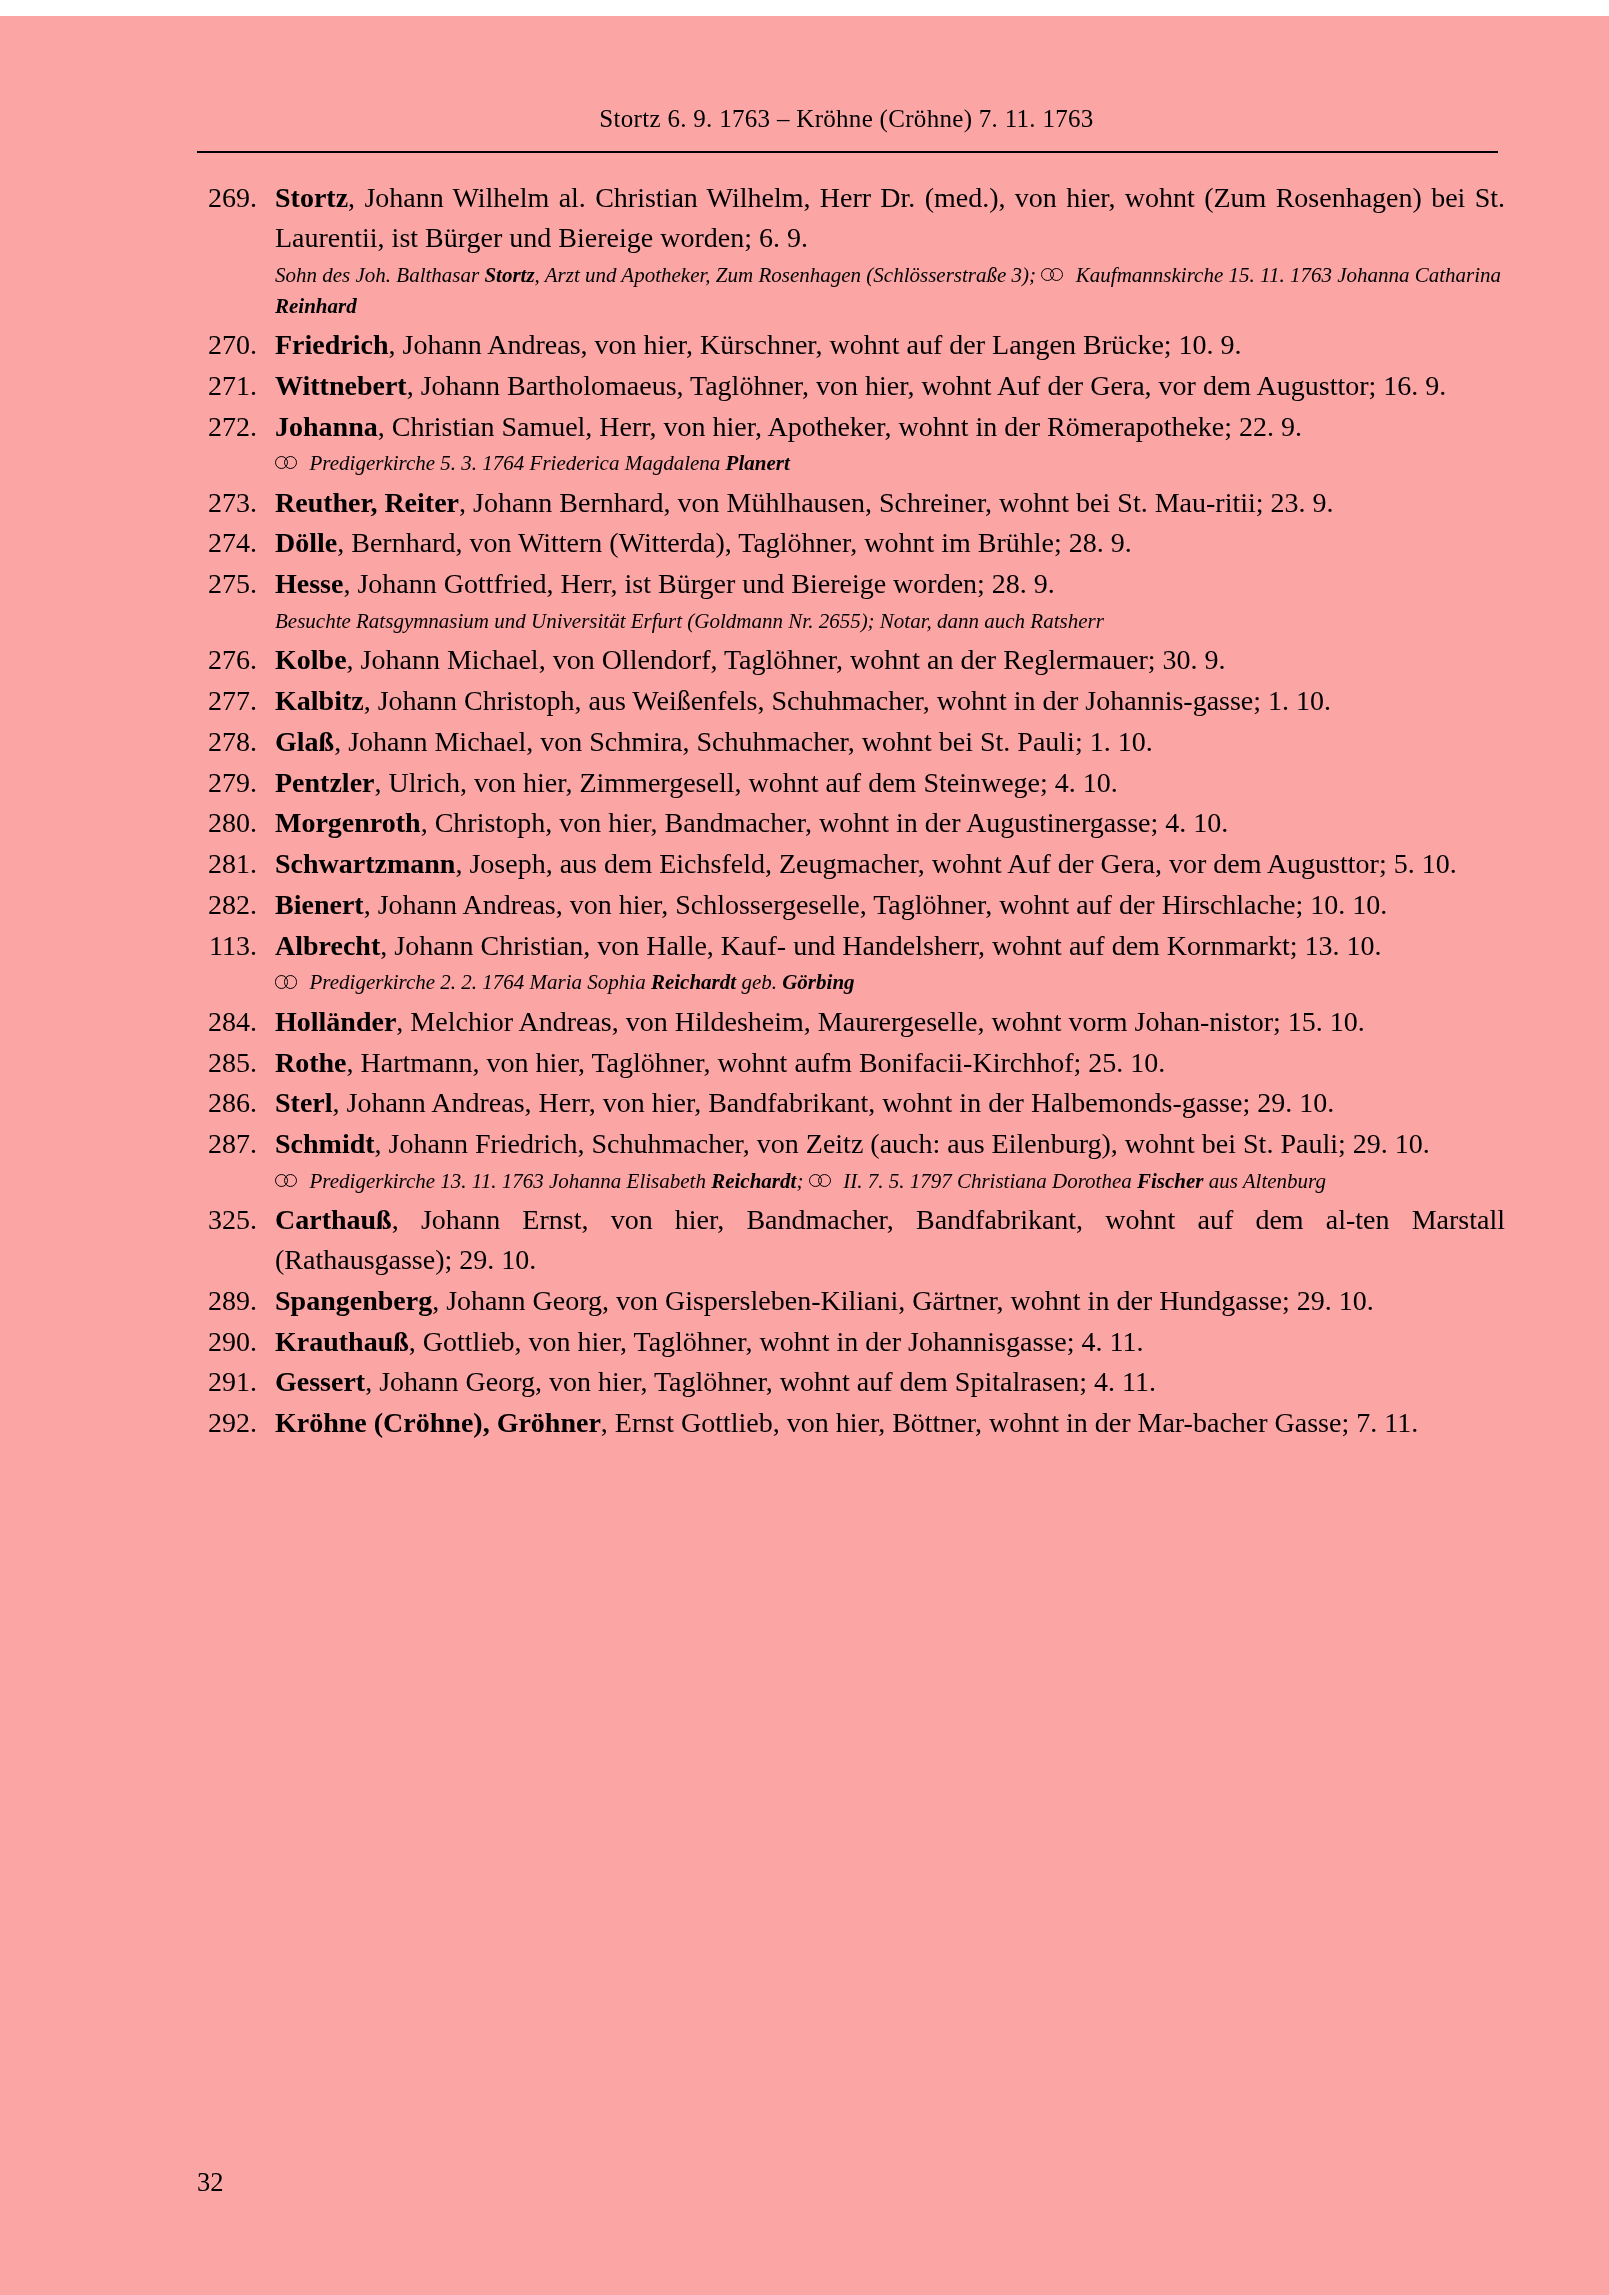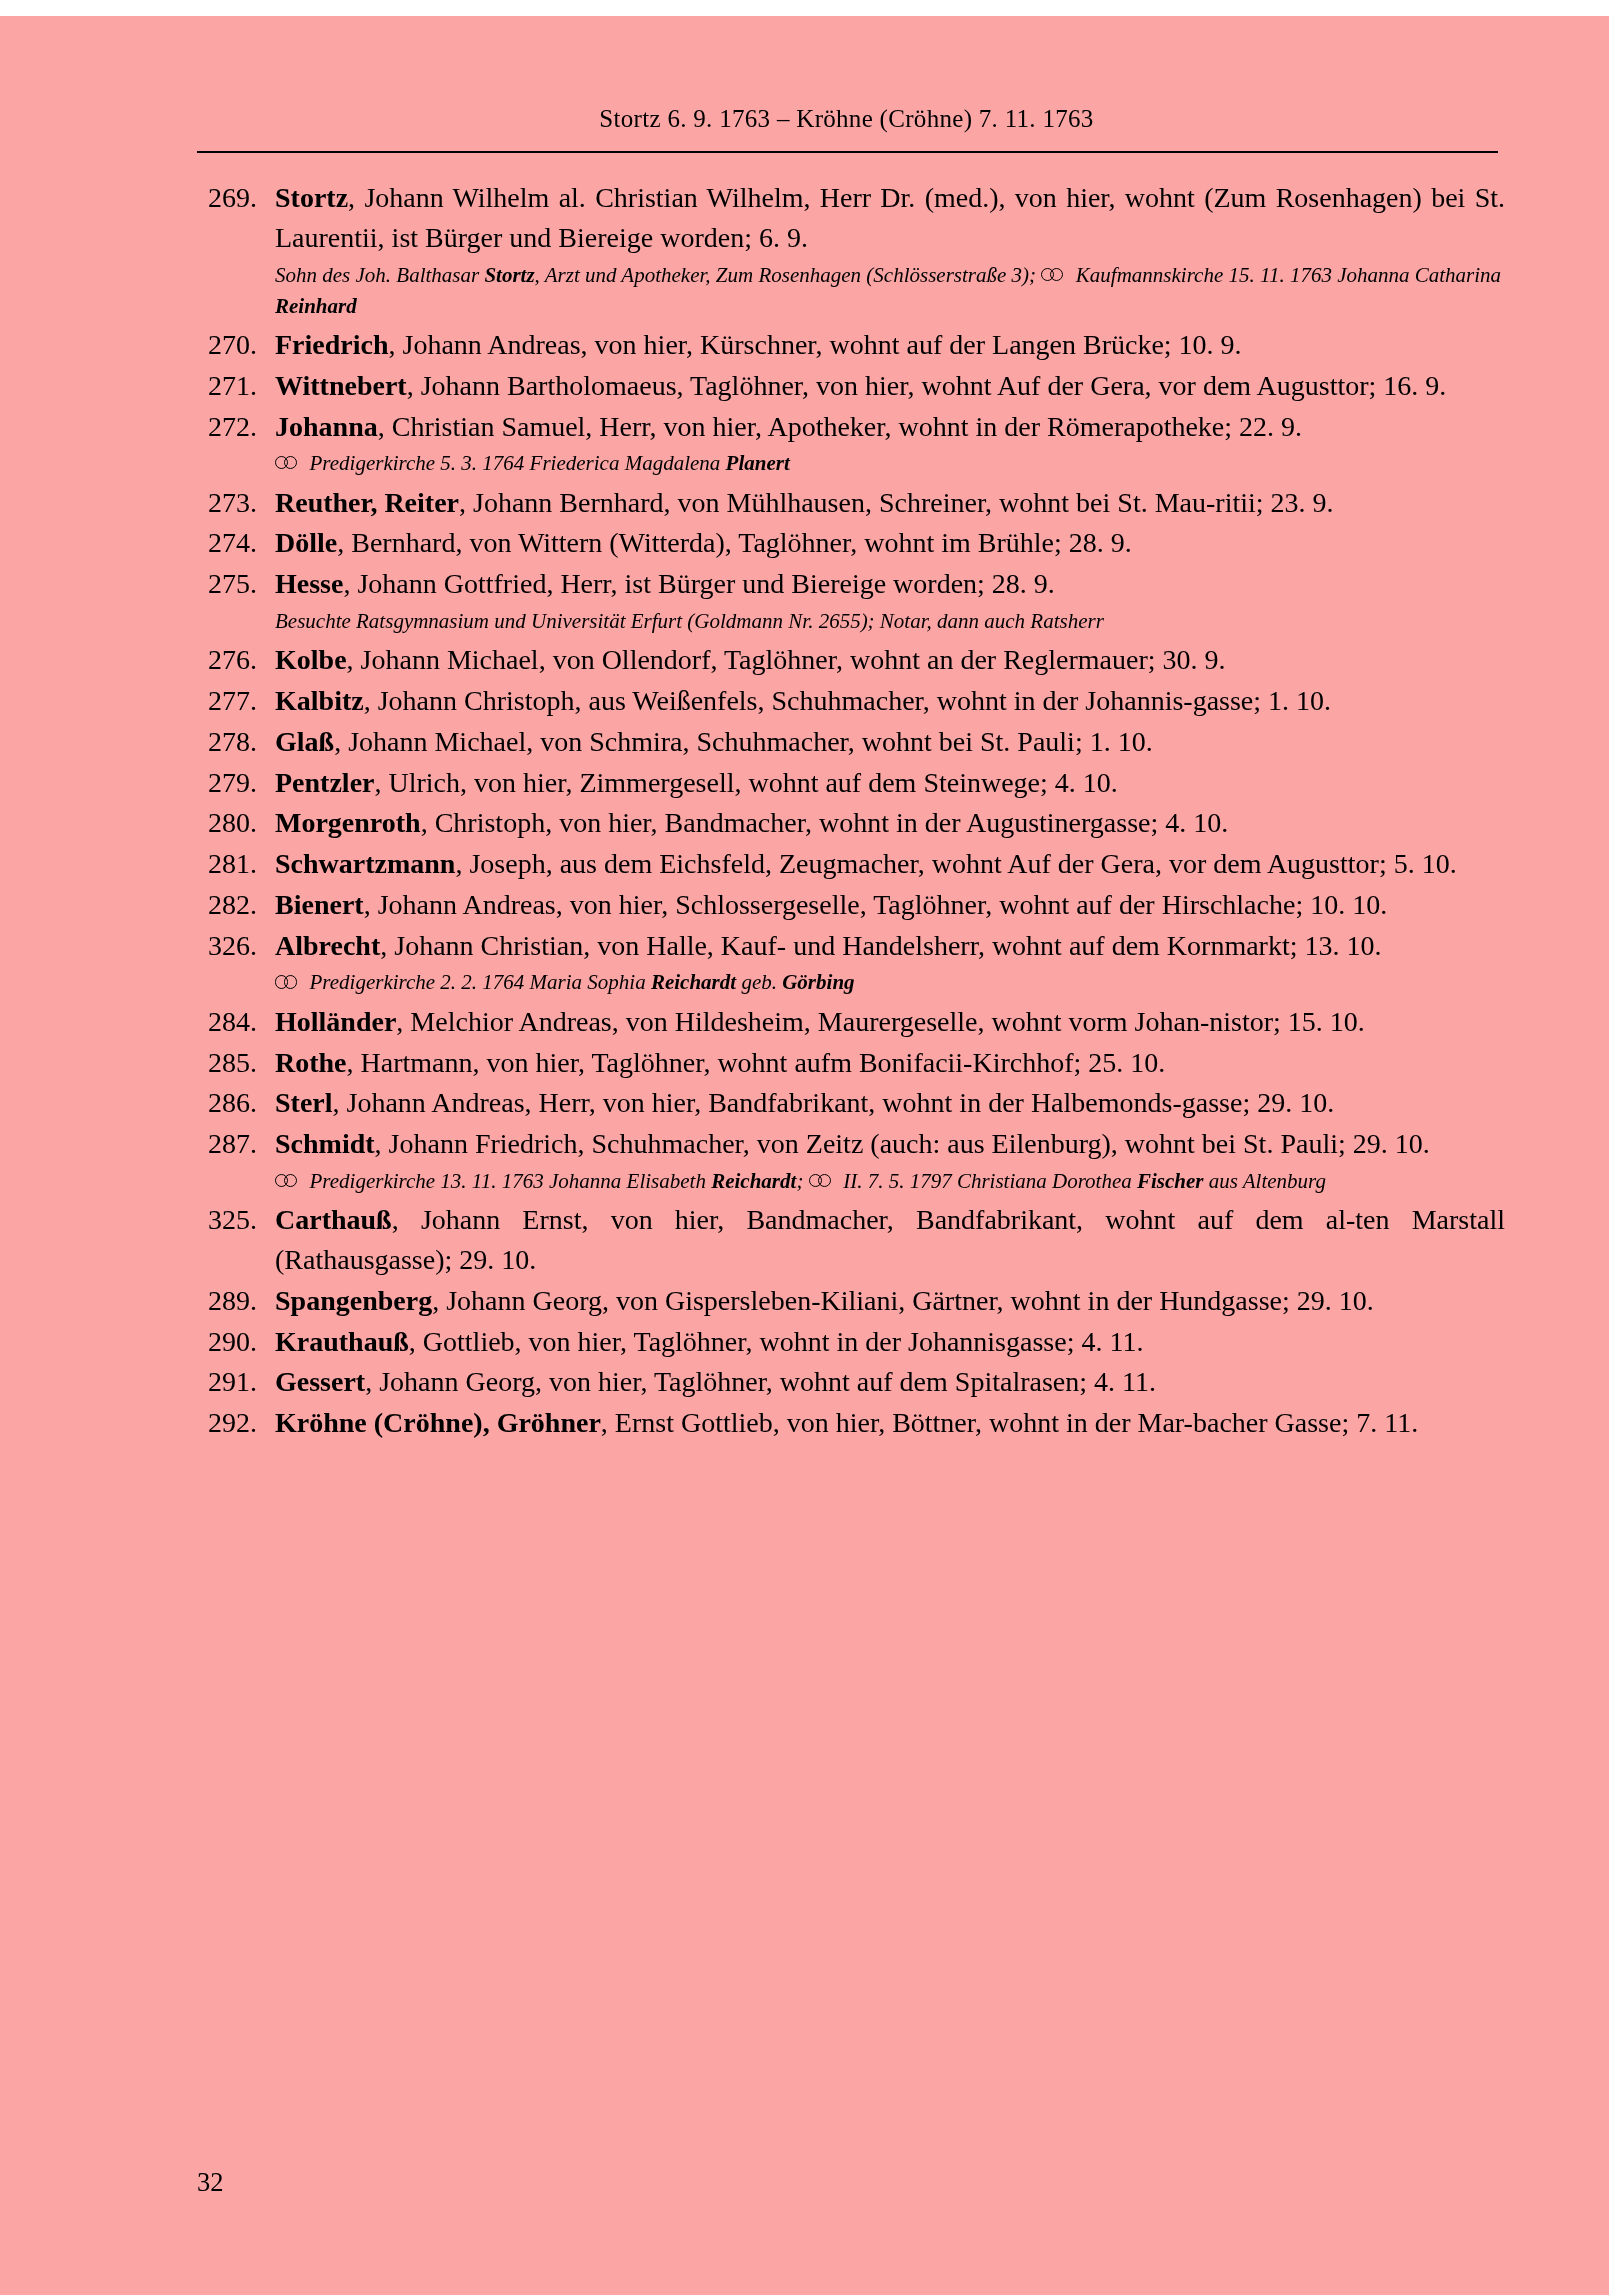--- a/index.html
+++ b/index.html
@@ -214,21 +214,21 @@
           <div class="entry-text"><b>Schwartzmann</b>, Joseph, aus dem Eichsfeld, Zeugmacher, wohnt Auf der Gera, vor dem Augusttor; 5. 10.</div>
         </div>
       </div>
       <div class="entry">
         <div class="entry-num">282.</div>
         <div class="entry-body">
           <div class="entry-text"><b>Bienert</b>, Johann Andreas, von hier, Schlossergeselle, Taglöhner, wohnt auf der Hirschlache; 10. 10.</div>
         </div>
       </div>
       <div class="entry">
-        <div class="entry-num">326.</div>
+        <div class="entry-num">113.</div>
         <div class="entry-body">
           <div class="entry-text"><b>Albrecht</b>, Johann Christian, von Halle, Kauf- und Handelsherr, wohnt auf dem Kornmarkt; 13. 10.</div>
           <div class="note"><span class="oo"></span> Predigerkirche 2. 2. 1764 Maria Sophia <b>Reichardt</b> geb. <b>Görbing</b></div>
         </div>
       </div>
       <div class="entry">
         <div class="entry-num">284.</div>
         <div class="entry-body">
           <div class="entry-text"><b>Holländer</b>, Melchior Andreas, von Hildesheim, Maurergeselle, wohnt vorm Johan-nistor; 15. 10.</div>
         </div>

